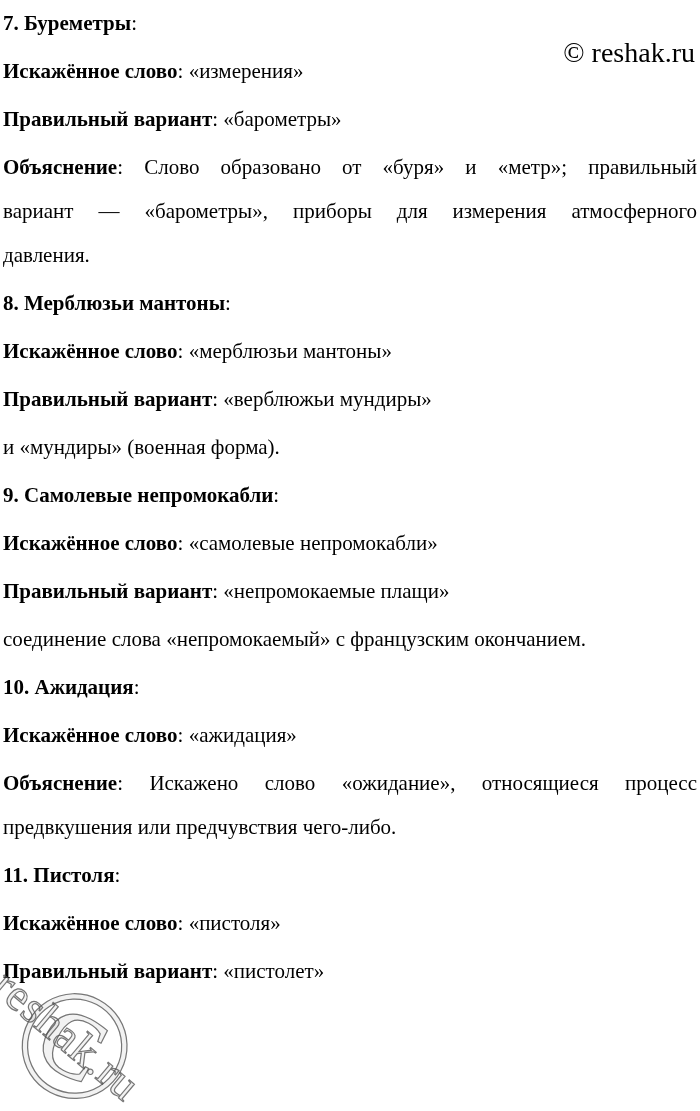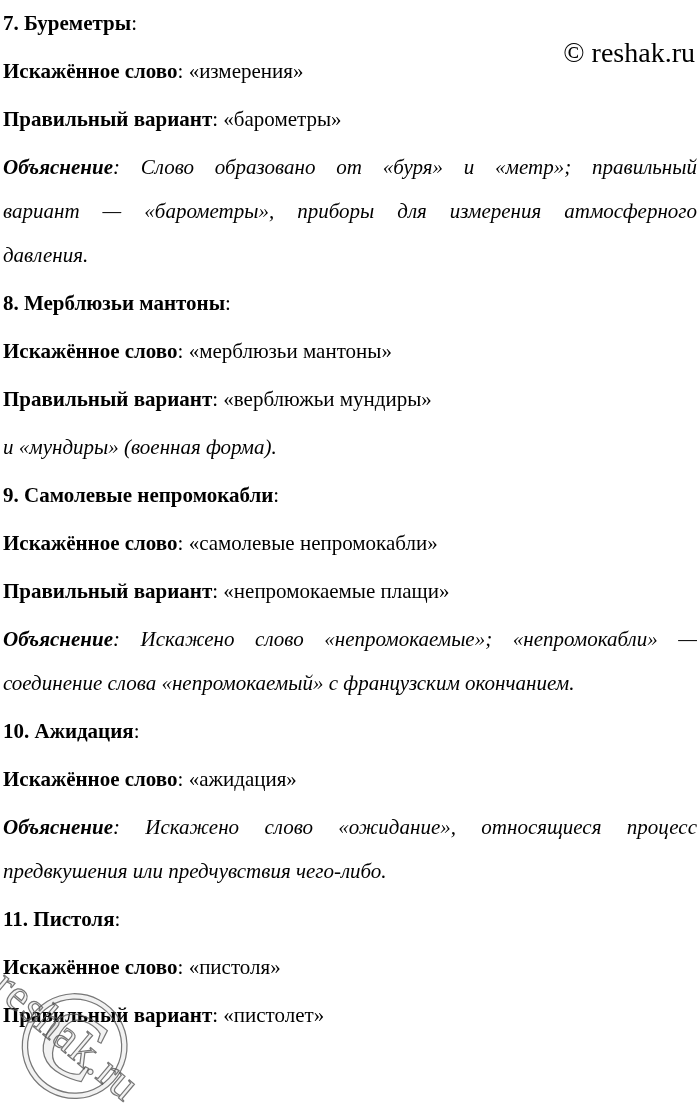--- a/index.html
+++ b/index.html
@@ -12,21 +12,21 @@
     font-family: "Liberation Serif", serif;
     color: #000000;
   }
   .doc {
     padding: 1px 3px 0 3px;
     font-size: 21px;
     line-height: 44px;
   }
   .doc p { margin: 0 0 4px 0; }
   b { font-weight: 700; }
-  .line { display: block; font-style: italic; }
+  .line { display: block; }
   .fit {
     text-align: justify;
     -moz-text-align-last: justify;
     text-align-last: justify;
   }
   .copyright {
     position: absolute;
     top: 1px;
     right: 5px;
     font-size: 28px;
@@ -87,21 +87,20 @@
     <p>
       <span class="line">и «мундиры» (военная форма).</span>
     </p>
   </section>
 
   <section>
     <p><b>9. Самолевые непромокабли</b><span>:</span></p>
     <p><b>Искажённое слово</b><span>: «самолевые непромокабли»</span></p>
     <p><b>Правильный вариант</b><span>: «непромокаемые плащи»</span></p>
     <p>
-      <span class="line fit"><b>Объяснение</b><span>: Искажено слово «непромокаемые»; «непромокабли» —</span></span>
       <span class="line">соединение слова «непромокаемый» с французским окончанием.</span>
     </p>
   </section>
 
   <section>
     <p><b>10. Ажидация</b><span>:</span></p>
     <p><b>Искажённое слово</b><span>: «ажидация»</span></p>
     <p>
       <span class="line fit"><b>Объяснение</b><span>: Искажено слово «ожидание», относящиеся процесс</span></span>
       <span class="line">предвкушения или предчувствия чего-либо.</span>

